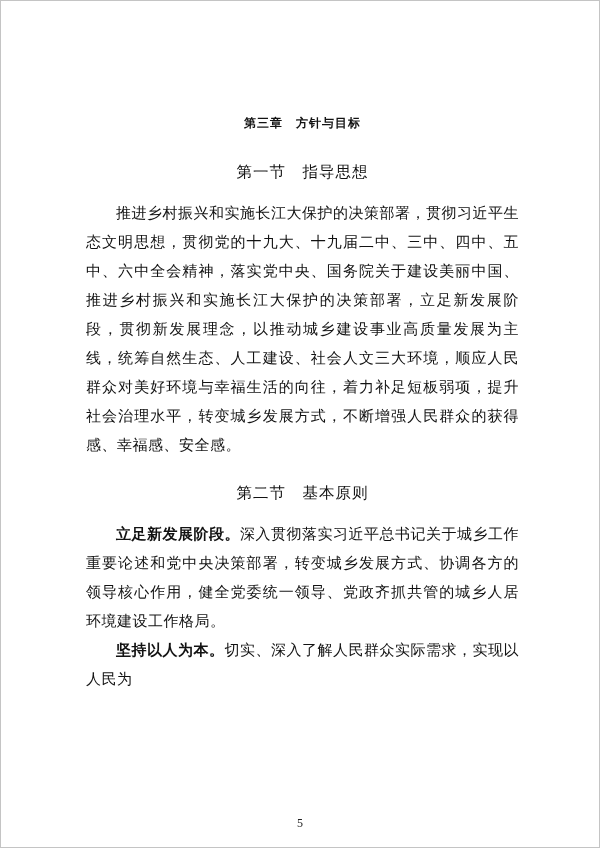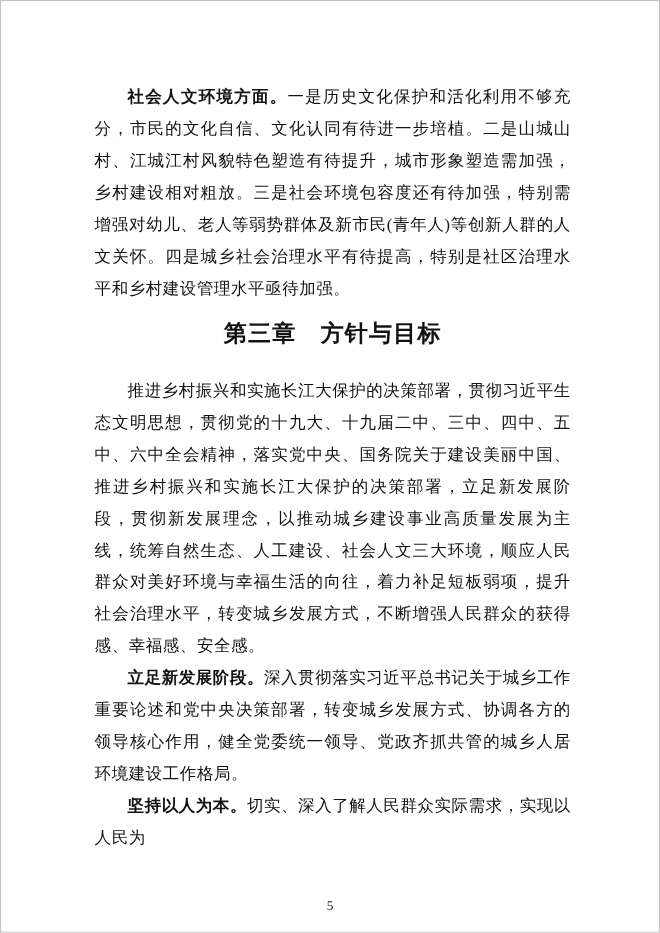--- a/index.html
+++ b/index.html
@@ -28,24 +28,24 @@
     line-height: 29px;
     text-align: justify;
     text-indent: 2em;
     letter-spacing: 0.5px;
   }
   .lead {
     font-weight: bold;
   }
   h1.chapter-title {
     font-family: "Liberation Sans", "DejaVu Sans", sans-serif;
-    font-size: 21px;
+    font-size: 12px;
     font-weight: bold;
     text-align: center;
-    margin: 14px 0 26px 0;
+    margin: 36px 0 26px 0;
     letter-spacing: 1px;
     line-height: 24px;
   }
   h2.section-title {
     font-size: 15.5px;
     font-weight: normal;
     text-align: center;
     margin: 22px 0 16px 0;
     letter-spacing: 1px;
     line-height: 22px;
@@ -59,27 +59,28 @@
     font-size: 12px;
     color: #222;
   }
 </style>
 </head>
 <body>
 
 <div class="page">
   <div class="content">
 
-    <p class="body-para"><span class="lead">社会人文环境方面。</span><span>一是历史文化保护和活化利用不够充分，市民的文化自信、文化认同有待进一步培植。二是山城山村、江城江村风貌特色塑造有待提升，城市形象塑造需加强，乡村建设相对粗放。三是社会环境包容度还有待加强，特别需增强对幼儿、老人等弱势群体及新市民(青年人)等创新人群的人文关怀。四是城乡社会治理水平有待提高，特别是社区治理水平和乡村建设管理水平亟待加强。</span></p>
 
     <h1 class="chapter-title">第三章　方针与目标</h1>
 
+    <h2 class="section-title">第一节　指导思想</h2>
 
     <p class="body-para"><span>推进乡村振兴和实施长江大保护的决策部署，贯彻习近平生态文明思想，贯彻党的十九大、十九届二中、三中、四中、五中、六中全会精神，落实党中央、国务院关于建设美丽中国、推进乡村振兴和实施长江大保护的决策部署，立足新发展阶段，贯彻新发展理念，以推动城乡建设事业高质量发展为主线，统筹自然生态、人工建设、社会人文三大环境，顺应人民群众对美好环境与幸福生活的向往，着力补足短板弱项，提升社会治理水平，转变城乡发展方式，不断增强人民群众的获得感、幸福感、安全感。</span></p>
 
+    <h2 class="section-title">第二节　基本原则</h2>
 
     <p class="body-para"><span class="lead">立足新发展阶段。</span><span>深入贯彻落实习近平总书记关于城乡工作重要论述和党中央决策部署，转变城乡发展方式、协调各方的领导核心作用，健全党委统一领导、党政齐抓共管的城乡人居环境建设工作格局。</span></p>
 
     <p class="body-para"><span class="lead">坚持以人为本。</span><span>切实、深入了解人民群众实际需求，实现以人民为</span></p>
 
   </div>
 
   <div class="page-number">5</div>
 </div>
 

